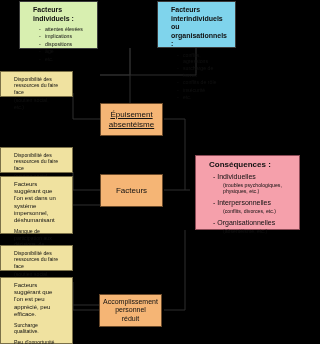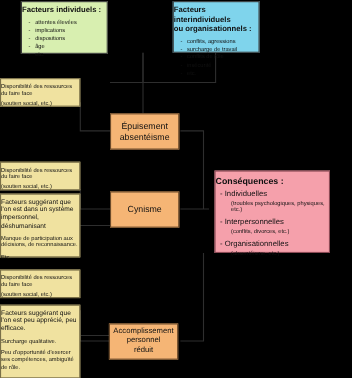--- a/index.html
+++ b/index.html
@@ -10,21 +10,21 @@
   .title{font-weight:bold;}
   ul.blist{list-style:none;margin:3px 0 0 0;padding:0 0 0 6px;}
   ul.blist li{position:relative;padding-left:6px;margin:0 0 1px 0;}
   ul.blist li:before{content:"-";position:absolute;left:0;top:0;}
   .green{background:#d8efb0;}
   .blue{background:#7fd4ec;}
   .orange{background:#f5b575;border-color:#6b4a2a;}
   .yellow{background:#f0e2a0;border-color:#7a7048;}
   .pink{background:#f5a0ab;border-color:#8a4a55;}
   .center{display:flex;align-items:center;justify-content:center;text-align:center;}
-  .pad{padding:4px 0;}
+  .pad{padding:4px 13px;}
   .t7{font-size:7px;line-height:8.5px;}
   .t55{font-size:5.2px;line-height:6.4px;}
   .t6{font-size:6px;line-height:7.2px;}
   .t8{font-size:8px;line-height:9.5px;}
   .sub{margin:1px 0 4px 10px;}
   .citem{margin:0 0 1px 4px;}
   svg.conn{position:absolute;inset:0;width:300px;height:344px;pointer-events:none;}
 </style>
 </head>
 <body>
@@ -91,27 +91,27 @@
     <div class="t55" style="margin-top:2px;">(soutien social, etc.)</div>
   </div>
 
   <div class="box yellow pad" style="left:0px;top:277px;width:73px;height:67px;">
     <div class="t6">Facteurs suggérant que l'on est peu apprécié, peu efficace.</div>
     <div class="t55" style="margin-top:4px;">Surcharge qualitative.</div>
     <div class="t55" style="margin-top:4px;">Peu d'opportunité d'exercer ses compétences, ambiguïté de rôle.</div>
 
   </div>
 
-  <div class="box orange center" style="left:100px;top:103px;width:63px;height:33px;flex-direction:column;">
+  <div class="box orange center" style="left:100px;top:103px;width:63px;height:33px;flex-direction:column;text-decoration:underline;">
     <div class="t8">Épuisement</div>
     <div class="t8">absentéisme</div>
   </div>
 
   <div class="box orange center" style="left:100px;top:174px;width:63px;height:33px;flex-direction:column;">
-    <div class="t8">Cynisme</div>
+    <div class="t8">Facteurs</div>
   </div>
 
   <div class="box orange center" style="left:99px;top:294px;width:63px;height:33px;flex-direction:column;">
     <div class="t7">Accomplissement</div>
     <div class="t7">personnel</div>
     <div class="t7">réduit</div>
   </div>
 
   <div class="box pink pad" style="left:195px;top:155px;width:105px;height:75px;">
     <div class="title t8" style="margin-bottom:3px;">Conséquences :</div>

